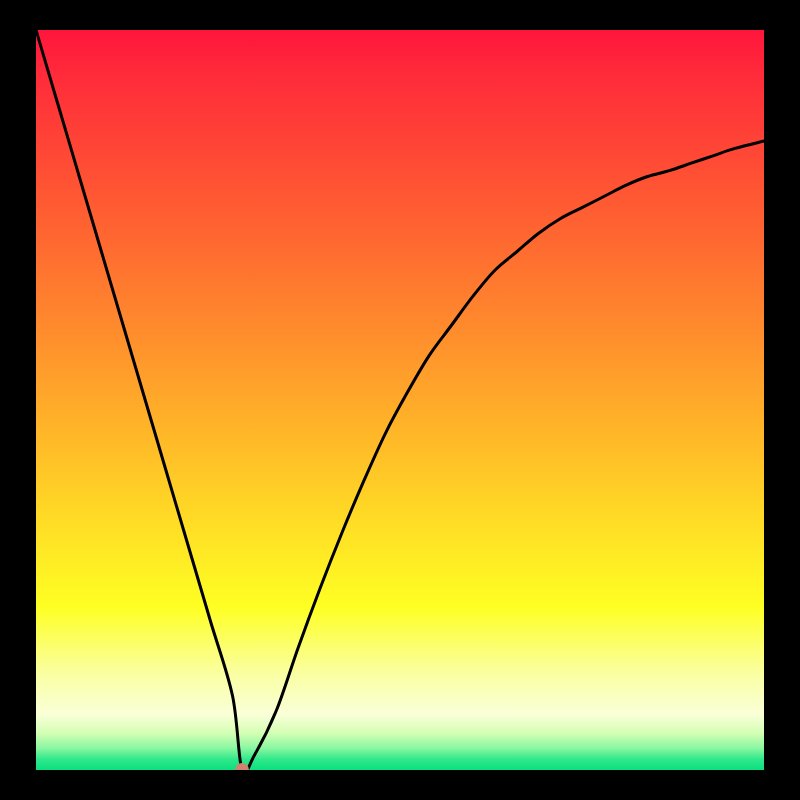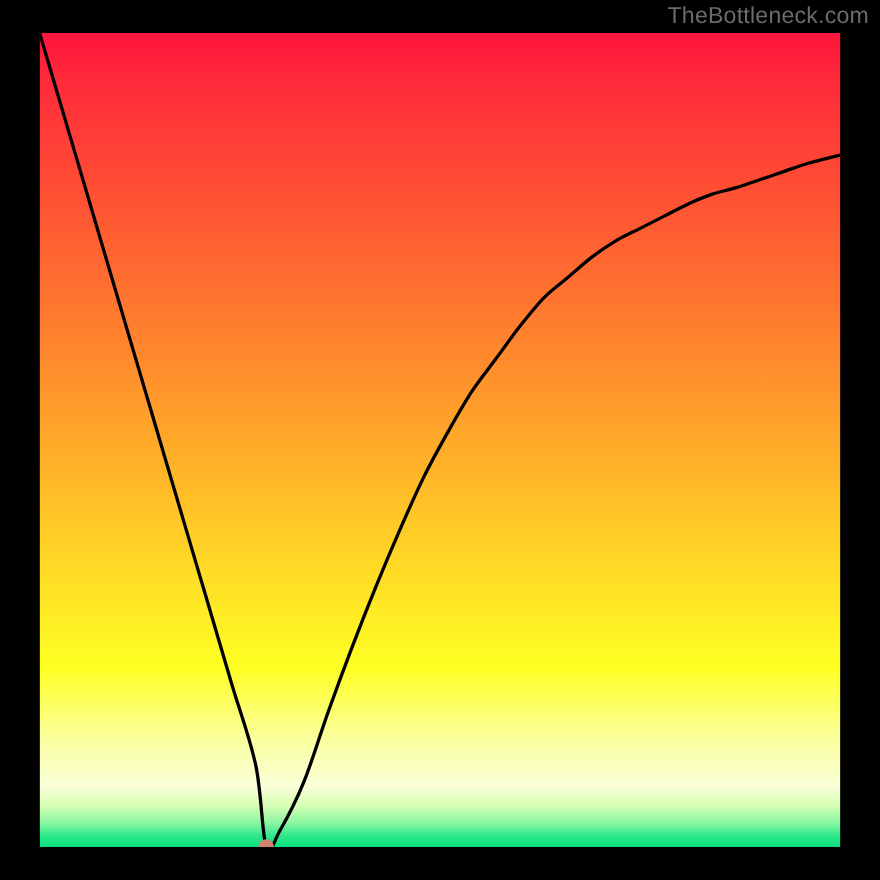--- a/index.html
+++ b/index.html
@@ -69,21 +69,20 @@
     border-radius: 50%;
     background: #d0846f;
     transform: translate(-50%, -50%);
     z-index: 2;
   }
 </style>
 </head>
 <body>
 
 <div class="frame">
-  <div class="watermark">TheBottleneck.com</div>
 
   <div class="plot">
     <div class="gradient"></div>
     <svg class="curve" viewBox="0 0 728 740" preserveAspectRatio="none">
       <path id="curve-path" fill="none" stroke="#000" stroke-width="3" stroke-linejoin="round" stroke-linecap="round" d="M 0 0 C 3.64 12.333333333333334, 14.559999999999999 49.33333333333333, 21.84 74 C 29.12 98.66666666666667, 36.4 123.33333333333333, 43.68 148 C 50.96 172.66666666666666, 58.239999999999995 197.33333333333334, 65.52 222 C 72.8 246.66666666666666, 80.08 271.3333333333333, 87.36 296 C 94.64 320.6666666666667, 101.92 345.3333333333333, 109.2 370 C 116.48 394.6666666666667, 123.75999999999999 419.3333333333333, 131.04 444 C 138.32 468.6666666666667, 145.6 493.3333333333333, 152.88 518 C 160.16 542.6666666666666, 167.44 567.3333333333334, 174.72 592 C 182 616.6666666666666, 191.34266666666667 641.3333333333334, 196.56 666 C 201.77733333333333 690.6666666666666, 202.38400000000001 730.1333333333333, 206.02400000000003 740 C 209.66400000000004 749.8666666666667, 212.69733333333335 735.0666666666667, 218.4 725.2 C 224.10266666666666 715.3333333333334, 232.96 698.6833333333333, 240.24 680.8 C 247.52 662.9166666666666, 254.79999999999998 638.25, 262.08 617.9 C 269.36 597.55, 276.64 577.8166666666667, 283.92 558.7 C 291.20000000000005 539.5833333333334, 298.48 521.0833333333334, 305.76 503.2 C 313.03999999999996 485.31666666666666, 320.32000000000005 468.04999999999995, 327.6 451.4 C 334.88 434.75, 342.15999999999997 418.1, 349.44 403.3 C 356.72 388.5, 364 375.54999999999995, 371.28000000000003 362.59999999999997 C 378.56000000000006 349.65, 385.84000000000003 336.69999999999993, 393.12 325.59999999999997 C 400.4 314.5, 407.67999999999995 305.8666666666667, 414.96 296 C 422.24 286.1333333333333, 429.52 275.65, 436.8 266.4 C 444.08000000000004 257.15, 451.36 247.89999999999995, 458.64 240.49999999999994 C 465.91999999999996 233.09999999999994, 473.20000000000005 228.16666666666666, 480.48 222 C 487.76 215.83333333333334, 495.03999999999996 209.04999999999998, 502.31999999999994 203.5 C 509.5999999999999 197.95000000000002, 516.88 193.0166666666667, 524.16 188.70000000000005 C 531.4399999999999 184.38333333333338, 538.72 181.30000000000004, 546 177.60000000000002 C 553.28 173.9, 560.5600000000001 170.20000000000002, 567.84 166.5 C 575.12 162.79999999999998, 582.4000000000001 158.73, 589.6800000000001 155.39999999999998 C 596.96 152.06999999999996, 604.24 148.98666666666665, 611.52 146.51999999999998 C 618.8 144.0533333333333, 626.08 142.8199999999999, 633.36 140.5999999999999 C 640.64 138.3799999999999, 647.9200000000001 135.66666666666669, 655.2 133.20000000000005 C 662.48 130.7333333333334, 669.7600000000001 128.26666666666674, 677.0400000000001 125.80000000000007 C 684.32 123.33333333333339, 690.3866666666667 120.86666666666666, 698.88 118.39999999999998 C 707.3733333333333 115.9333333333333, 723.1466666666666 112.23333333333333, 728 111"></path>
     </svg>
     <div id="marker" class="marker" style="left: 206.024px; top: 740px; background: rgb(208, 132, 111);"></div>
   </div>
 </div>
 

